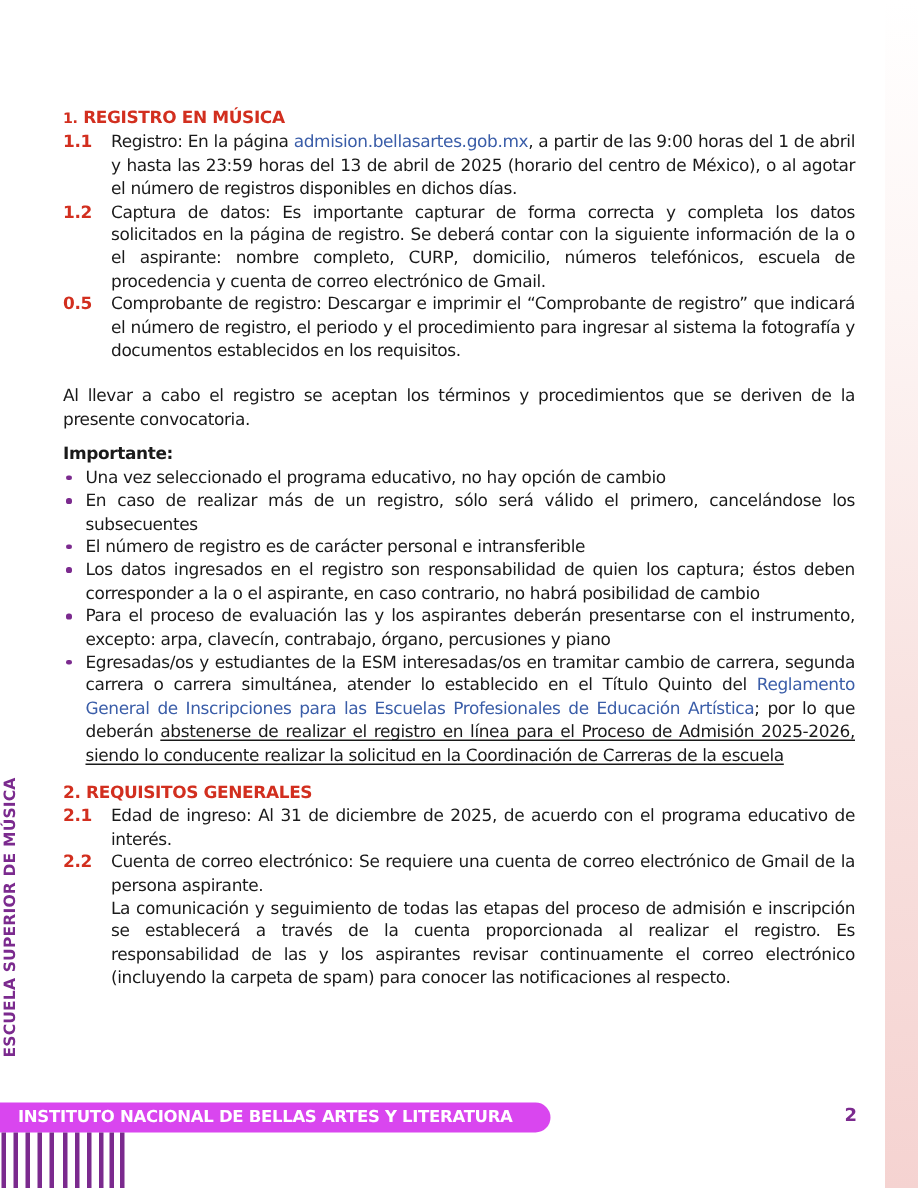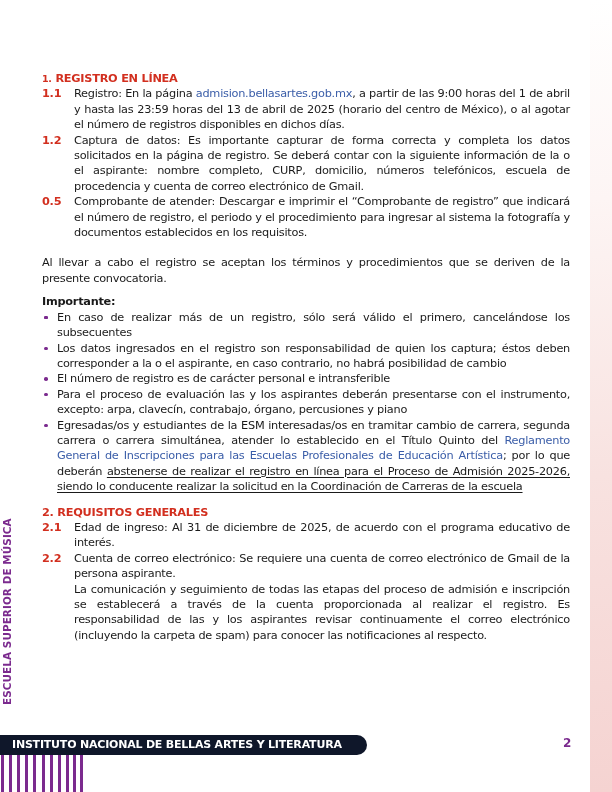--- a/index.html
+++ b/index.html
@@ -40,21 +40,21 @@
   .imp-title { margin-top: 8px; font-weight: bold; }
   ul.bullets { list-style: none; margin: 0; padding: 0; }
   ul.bullets li { position: relative; padding-left: 15px; text-align: justify; }
   ul.bullets li .dot {
     position: absolute; left: 2px; top: 6px; width: 3.5px; height: 3.5px;
     border-radius: 50%; background: #7b2a8e;
   }
   .sec2 { margin-top: 10px; }
   .footer-bar {
     position: absolute; left: 0; top: 735px; width: 367px; height: 20px;
-    background: #0f172a; border-radius: 0 10px 10px 0;
+    background: #d946ef; border-radius: 0 10px 10px 0;
   }
   .footer-text {
     position: absolute; left: 12px; top: 3px; color: #ffffff;
     font-size: 11px; font-weight: bold; white-space: nowrap; letter-spacing: -0.2px;
   }
   .stripes { position: absolute; left: 0; top: 755px; width: 90px; height: 37px; }
   .stripes span {
     position: absolute; top: 0; width: 3px; height: 37px; background: #7b2a8e;
   }
   .page-num {
@@ -66,46 +66,46 @@
 <body>
 
 <div class="right-stripe"></div>
 
 <div class="side-label">ESCUELA SUPERIOR DE MÚSICA</div>
 
 <div class="content">
 
   <div class="sec-title">
     <span class="num">1.</span>
-    <span>REGISTRO EN LÍNEA</span>
+    <span>REGISTRO EN MÚSICA</span>
   </div>
 
   <div class="item">
     <span class="inum">1.1</span>
     <b>Registro:</b><span> En la página </span><span class="link">admision.bellasartes.gob.mx</span><span>, </span><b>a partir de las 9:00 horas del 1 de abril y hasta las 23:59 horas del 13 de abril de 2025</b><span> (horario del centro de México), o al agotar el número de registros disponibles en dichos días.</span>
   </div>
 
   <div class="item">
     <span class="inum">1.2</span>
     <b>Captura de datos</b><span>: Es importante capturar de forma correcta y completa los datos solicitados en la página de registro. Se deberá contar con la siguiente información de la o el aspirante: nombre completo, CURP, domicilio, números telefónicos, escuela de procedencia y cuenta de correo electrónico de Gmail.</span>
   </div>
 
   <div class="item">
     <span class="inum">0.5</span>
-    <b>Comprobante de atender:</b><span> Descargar e imprimir el “Comprobante de registro” que indicará el número de registro, el periodo y el procedimiento para ingresar al sistema la fotografía y documentos establecidos en los requisitos.</span>
+    <b>Comprobante de registro:</b><span> Descargar e imprimir el “Comprobante de registro” que indicará el número de registro, el periodo y el procedimiento para ingresar al sistema la fotografía y documentos establecidos en los requisitos.</span>
   </div>
 
   <div class="para">Al llevar a cabo el registro se aceptan los términos y procedimientos que se deriven de la presente convocatoria.</div>
 
   <div class="imp-title">Importante:</div>
   <ul class="bullets">
-    <li><span class="dot"></span></li>
+    <li><span class="dot"></span><span>Una vez seleccionado el programa educativo, no hay opción de cambio</span></li>
     <li><span class="dot"></span><span>En caso de realizar más de un registro, sólo será válido el primero, cancelándose los subsecuentes</span></li>
+    <li><span class="dot"></span><span>El número de registro es de carácter personal e intransferible</span></li>
     <li><span class="dot"></span><span>Los datos ingresados en el registro son responsabilidad de quien los captura; éstos deben corresponder a la o el aspirante, en caso contrario, no habrá posibilidad de cambio</span></li>
-    <li><span class="dot"></span><span>El número de registro es de carácter personal e intransferible</span></li>
     <li><span class="dot"></span><span>Para el proceso de evaluación las y los aspirantes deberán presentarse con el instrumento, excepto: arpa, clavecín, contrabajo, órgano, percusiones y piano</span></li>
     <li><span class="dot"></span><span>Egresadas/os y estudiantes de la ESM interesadas/os en tramitar </span><b>cambio de carrera, segunda carrera</b><span> o </span><b>carrera simultánea</b><span>, atender lo establecido en el Título Quinto del </span><span class="link">Reglamento General de Inscripciones para las Escuelas Profesionales de Educación Artística</span><span>; por lo que deberán </span><span class="u">abstenerse de realizar el registro en línea para el Proceso de Admisión 2025-2026, siendo lo conducente realizar la solicitud en la Coordinación de Carreras de la escuela</span></li>
   </ul>
 
   <div class="sec-title sec2">
     <span>2.</span>
     <span>REQUISITOS GENERALES</span>
   </div>
 
   <div class="item">

